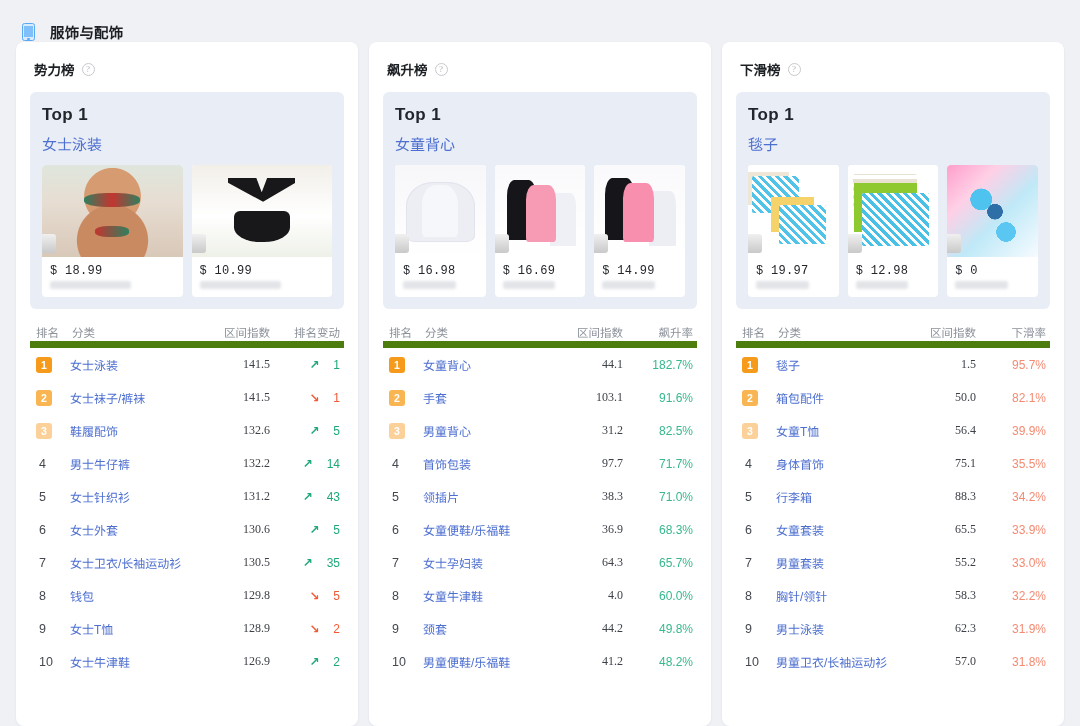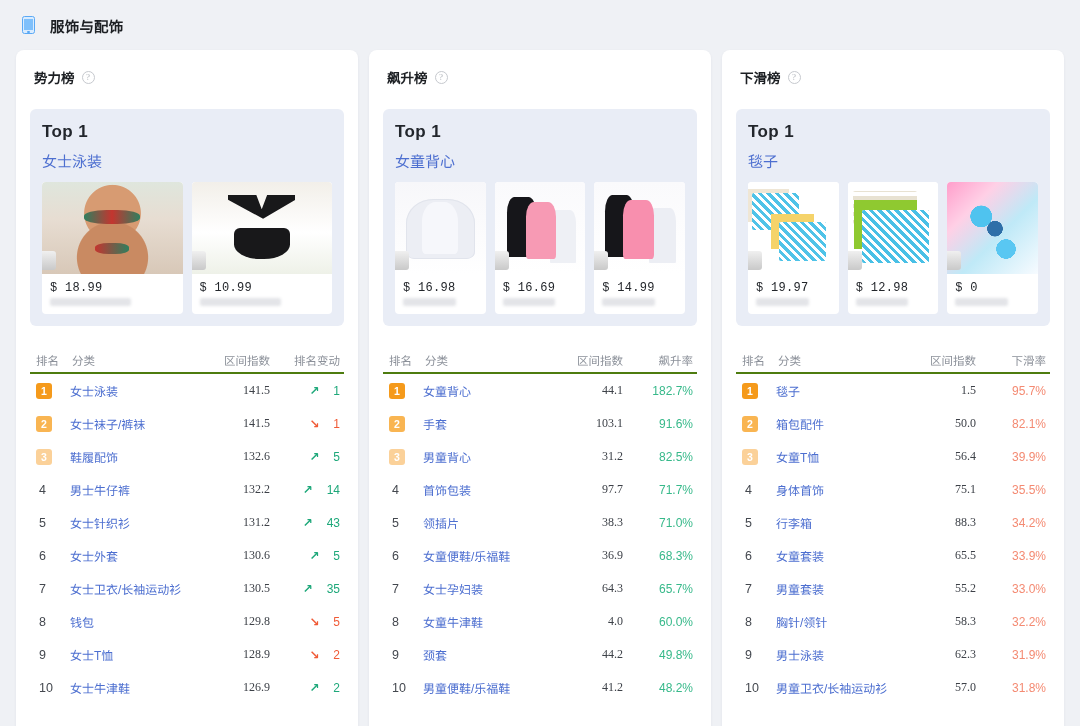--- a/index.html
+++ b/index.html
@@ -6,22 +6,22 @@
   * { box-sizing: border-box; margin: 0; padding: 0; }
   html, body {
     width: 1080px; height: 726px;
     background: #eff1f5;
     font-family: "Liberation Sans", "DejaVu Sans", sans-serif;
     overflow: hidden;
   }
 
   
   .page-header {
-    display: flex; align-items: center; gap: 12px;
-    height: 50px; padding: 0 0 0 18px;
+    display: flex; align-items: flex-end; gap: 12px;
+    height: 42px; padding: 0 0 0 18px;
   }
   .dev-icon { width: 20px; height: 20px; position: relative; flex: 0 0 20px; }
   .dev-icon .frame {
     position: absolute; left: 4px; top: 1px; width: 13px; height: 18px;
     border: 1.6px solid #5aa9f5; border-radius: 2.5px; background: #d9ecff;
   }
   .dev-icon .screen {
     position: absolute; left: 6px; top: 3.6px; width: 9px; height: 11px;
     background: #7fc0fb;
   }
@@ -34,21 +34,21 @@
   }
 
   
   .board-grid {
     display: flex; gap: 11px; padding: 0 16px;
     height: 684px;
   }
   .board-card {
     flex: 1 1 0; background: #ffffff; border-radius: 8px;
     box-shadow: 0 1px 3px rgba(30,40,70,.06);
-    display: flex; flex-direction: column; overflow: hidden; gap: 9px;
+    display: flex; flex-direction: column; overflow: hidden;
   }
 
   
   .card-head {
     display: flex; align-items: center; gap: 7px;
     padding: 17px 0 13px 18px;
   }
   .card-head-title { font-size: 13.5px; font-weight: bold; color: #1c1f23; }
   .help-icon {
     width: 13px; height: 13px; border-radius: 50%;
@@ -146,21 +146,21 @@
   .a-blk3::before { content:""; position:absolute; left:18%; top:20%; width:48%; height:44%;
       background: radial-gradient(circle at 40% 40%,#4fc3ef 0 30%,transparent 31%),
                   radial-gradient(circle at 72% 70%,#2f6fa8 0 18%,transparent 19%); }
   .a-blk3::after { content:""; position:absolute; left:42%; top:52%; width:46%; height:42%;
       background: radial-gradient(circle at 50% 50%,#59c7f2 0 34%,transparent 35%); }
 
   
   .rank-table { margin-top: 13px; padding: 0 14px 10px 14px; }
   .rank-head {
     display: flex; align-items: center; height: 26px;
-    font-size: 11.5px; color: #8b9099; border-bottom: 2px solid #4d7c0f;
+    font-size: 11.5px; color: #8b9099; border-bottom: 7px solid #4d7c0f;
   }
   .rank-row {
     display: flex; align-items: center; height: 33px; font-size: 12px;
   }
   .c-rank { width: 40px; flex: 0 0 40px; text-align: left; padding-left: 6px; }
   .c-cat  { flex: 1 1 auto; }
   .c-idx  { width: 66px; flex: 0 0 66px; text-align: right; font-family: Liberation Serif, serif; }
   .c-chg  { width: 74px; flex: 0 0 74px; text-align: right; padding-right: 4px;
             display: flex; align-items: center; justify-content: flex-end; gap: 14px; }
 

